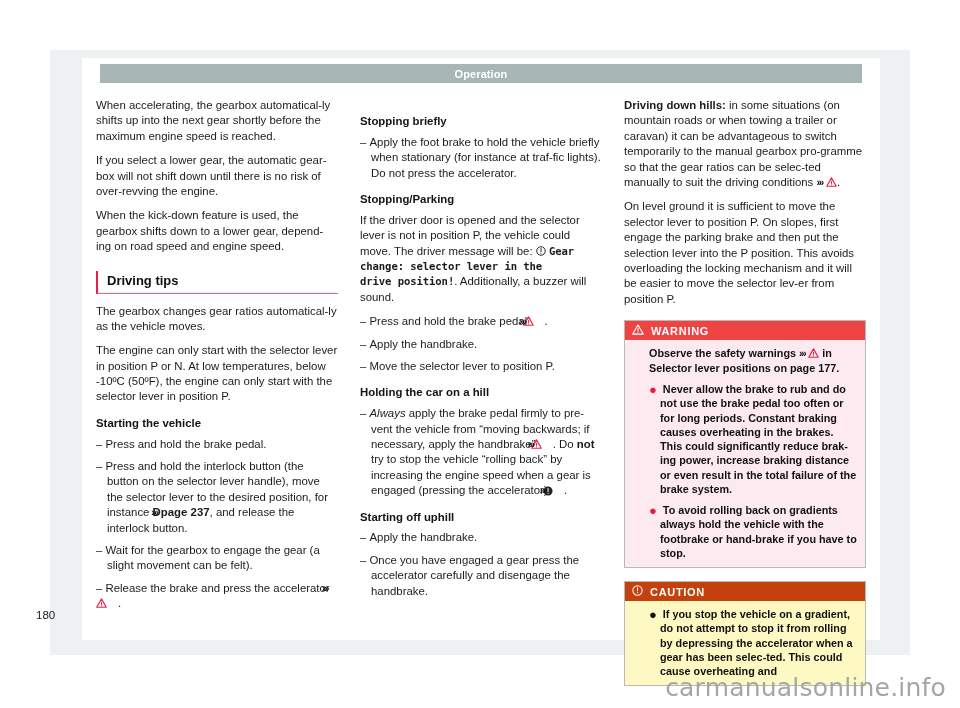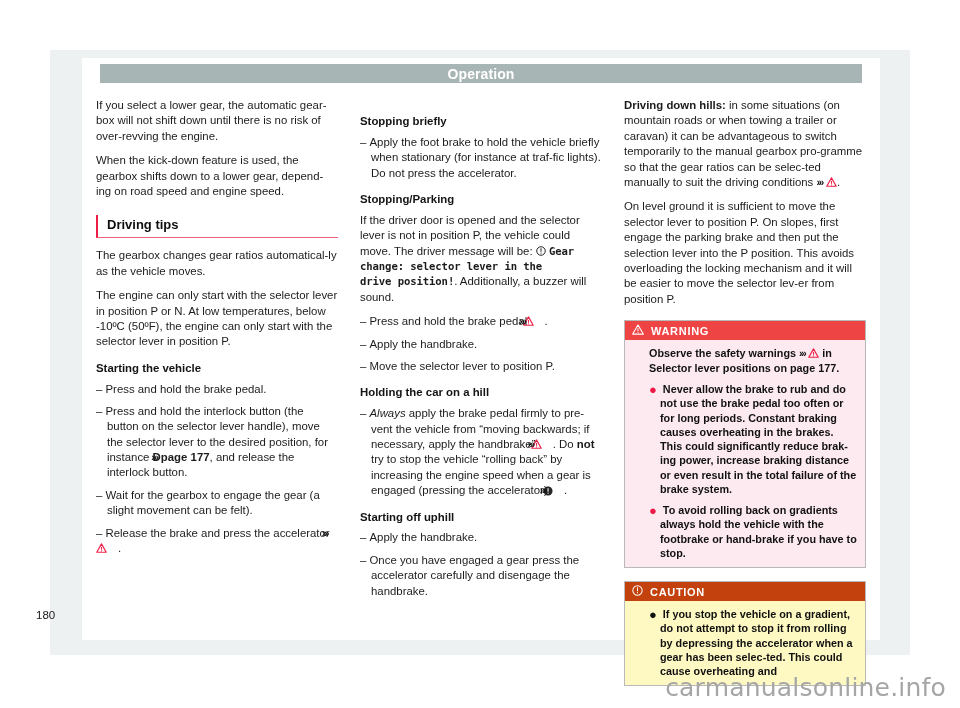--- a/index.html
+++ b/index.html
@@ -35,21 +35,21 @@
     background: #ffffff;
   }
 
   
   .header-bar {
     position: absolute;
     left: 18px; top: 6px;
     width: 762px; height: 19px;
     background: #a8b5b5;
     color: #ffffff;
-    font-size: 14px;
+    font-size: 11px;
     font-weight: bold;
     letter-spacing: .1px;
     display: flex;
     align-items: center;
     justify-content: center;
   }
 
   
   .folio {
     position: absolute;
@@ -224,35 +224,36 @@
   <div id="page">
 
     <div class="header-bar">
       <span>Operation</span>
     </div>
 
     <div class="columns">
 
       <div class="col">
 
+        <p class="para">When accelerating, the gearbox automatical-ly shifts up into the next gear shortly before the maximum engine speed is reached.</p>
         <p class="para">If you select a lower gear, the automatic gear-box will not shift down until there is no risk of over-revving the engine.</p>
         <p class="para">When the kick-down feature is used, the gearbox shifts down to a lower gear, depend-ing on road speed and engine speed.</p>
 
         <div class="section-head">
           <span class="section-title">Driving tips</span>
         </div>
 
         <p class="para">The gearbox changes gear ratios automatical-ly as the vehicle moves.</p>
         <p class="para">The engine can only start with the selector lever in position P or N. At low temperatures, below -10ºC (50ºF), the engine can only start with the selector lever in position P.</p>
 
         <h3 class="subhead">Starting the vehicle</h3>
 
         <p class="dash-item">–&nbsp;<span>Press and hold the brake pedal.</span></p>
 
-        <p class="dash-item">–&nbsp;<span>Press and hold the interlock button (the button on the selector lever handle), move the selector lever to the desired position, for instance </span><b>D</b><span class="chev">&nbsp;›››&nbsp;</span><b>page 177</b><span>, and release the interlock button.</span></p>
+        <p class="dash-item">–&nbsp;<span>Press and hold the interlock button (the button on the selector lever handle), move the selector lever to the desired position, for instance </span><b>D</b><span class="chev">&nbsp;›››&nbsp;</span><b>page 237</b><span>, and release the interlock button.</span></p>
 
         <p class="dash-item">–&nbsp;<span>Wait for the gearbox to engage the gear (a slight movement can be felt).</span></p>
 
         <p class="dash-item">–&nbsp;<span>Release the brake and press the accelerator </span><span class="chev">›››</span>&nbsp;<span class="tri-icon"><svg viewBox="0 0 12 11" width="11" height="10">
                 <polygon points="6,1 11.2,10.2 0.8,10.2" fill="none" stroke="#ee2047" stroke-width="1.3" stroke-linejoin="round"></polygon>
                 <rect x="5.45" y="4.4" width="1.1" height="3.1" fill="#ee2047"></rect>
                 <rect x="5.45" y="8.2" width="1.1" height="1.1" fill="#ee2047"></rect>
               </svg></span>.</p>
 
       </div>

